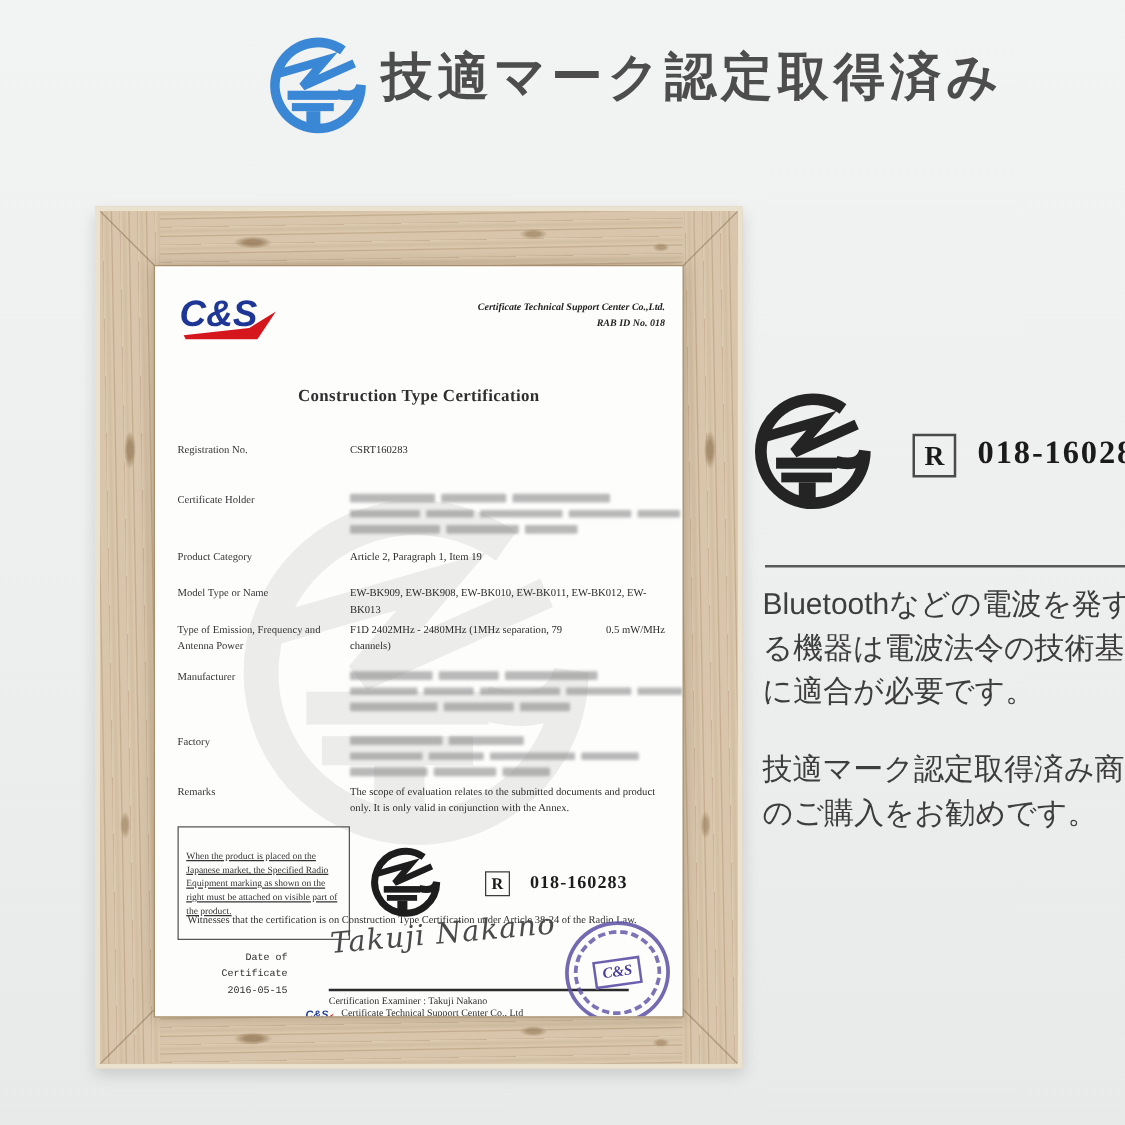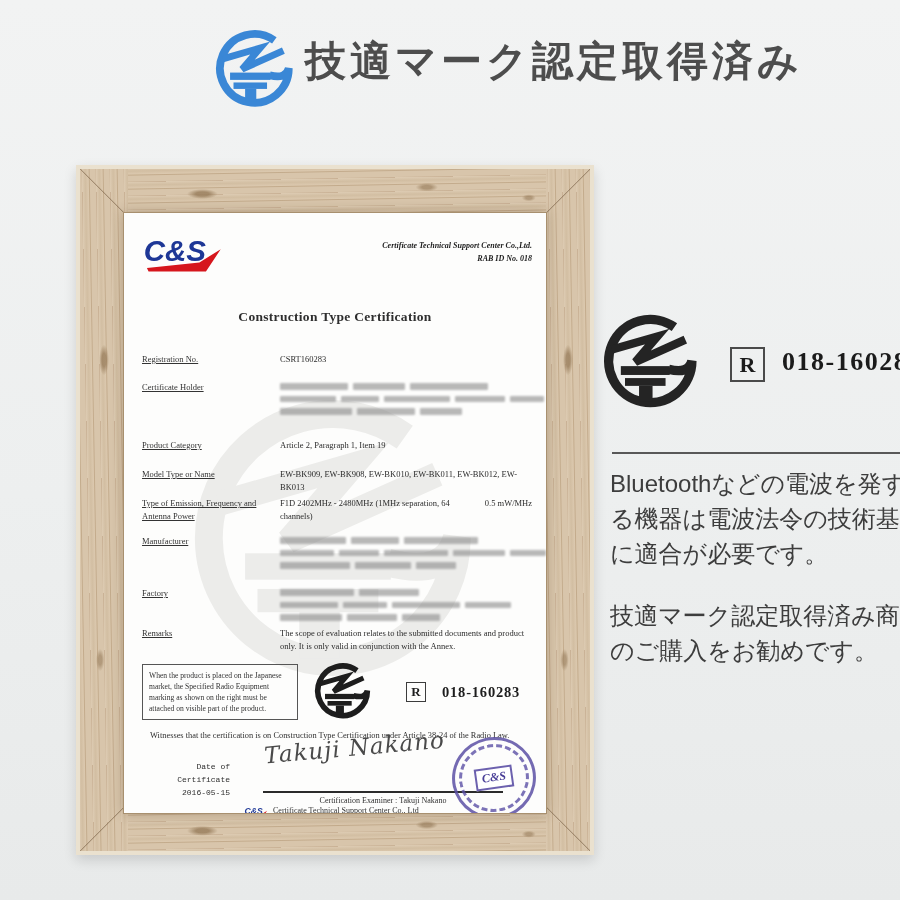--- a/index.html
+++ b/index.html
@@ -54,46 +54,46 @@
 
   .cert-head{position:absolute;left:18px;right:14px;top:20px;display:flex;
     justify-content:space-between;align-items:flex-start;z-index:1;}
   .cs-logo{width:82px;height:44px;}
   .issuer{text-align:right;font-size:8px;font-weight:700;font-style:italic;
     line-height:1.65;color:#222;padding-top:6px;}
   .cert-title{position:absolute;left:0;right:0;top:96px;text-align:center;
     font-size:13.5px;font-weight:700;letter-spacing:.3px;z-index:1;}
 
   .row{position:absolute;left:18px;right:14px;display:flex;z-index:1;font-size:8.5px;line-height:1.5;}
-  .lbl{width:138px;flex:none;color:#333;text-decoration:underline;}
+  .lbl{width:138px;flex:none;color:#333;}
   .val{flex:1;color:#2c2c2c;}
   .val2{flex:none;padding-left:10px;color:#2c2c2c;}
   .v-split{display:flex;justify-content:space-between;}
 
   .redact{padding-top:2px;}
   .rl{display:flex;gap:5px;margin:0 0 6px 0;filter:blur(1.3px);opacity:.62;}
   .rl i{display:block;height:6.5px;background:#8e8e8e;border-radius:1px;}
 
   .mark-row{position:absolute;left:18px;right:14px;top:448px;display:flex;
     align-items:center;z-index:1;}
-  .mark-note{width:156px;flex:none;border:1px solid #555;padding:5px 6px;
-    font-size:7.6px;line-height:1.45;color:#333;}
+  .mark-note{width:138px;flex:none;border:1px solid #555;padding:17px 6px;
+    font-size:7.6px;line-height:1.45;color:#333;text-decoration:underline;}
   .c-mark{width:62px;height:62px;color:#1d1d1d;margin-left:14px;flex:none;}
   .r-box-s{width:20px;height:20px;border:1.5px solid #3c3c3c;display:flex;align-items:center;
     justify-content:center;font-size:13px;font-weight:700;margin-left:32px;flex:none;color:#1d1d1d;}
   .c-num-s{font-size:14.5px;font-weight:700;letter-spacing:.8px;margin-left:16px;color:#1d1d1d;}
 
   .witness{position:absolute;left:26px;right:24px;top:518px;font-size:8.4px;z-index:1;}
   .datebox{position:absolute;left:22px;top:548px;width:84px;text-align:right;
     font-size:8px;line-height:1.6;z-index:1;font-family:Liberation Mono, monospace;}
   .sig{position:absolute;left:140px;top:522px;width:170px;text-align:center;z-index:1;
     font-family:"DejaVu Serif",serif;font-style:italic;font-size:23px;color:#4a4a4a;
     transform:rotate(-5deg);letter-spacing:1px;white-space:nowrap;}
   .sigrule{position:absolute;left:139px;top:578px;width:240px;height:2px;background:#2b2b2b;z-index:1;}
-  .examiner{position:absolute;left:139px;top:583px;width:240px;text-align:center;
+  .examiner{position:absolute;left:139px;top:583px;width:240px;
     font-size:8px;z-index:1;}
   .cutline{position:absolute;left:120px;top:593px;width:280px;display:flex;
     gap:5px;font-size:8px;z-index:1;}
   .cs-mini{width:24px;height:13px;flex:none;}
 
   .stamp{position:absolute;left:328px;top:524px;width:84px;height:82px;border:3px solid rgba(92,80,165,.85);
     border-radius:50%;transform:rotate(-12deg);z-index:1;}
   .stamp::before{content:"";position:absolute;inset:4px;border:3.5px dashed rgba(92,80,165,.8);border-radius:50%;}
   .stamp-c{position:absolute;left:50%;top:50%;transform:translate(-50%,-50%) rotate(4deg);
     background:rgba(255,255,255,.92);border:2px solid rgba(92,80,165,.9);padding:1px 5px 2px;
@@ -163,21 +163,21 @@
         </div>
       </div>
 
       <div class="cert-title">Construction Type Certification</div>
 
       <div class="row" style="top:140px">
         <div class="lbl">Registration No.</div>
         <div class="val">CSRT160283</div>
       </div>
 
-      <div class="row" style="top:168px">
+      <div class="row" style="top:180px">
         <div class="lbl">Certificate Holder</div>
         <div class="val redact">
           <div class="rl">
               <i style="width:68px"></i>
               <i style="width:52px"></i>
               <i style="width:78px"></i>
             </div>
           <div class="rl">
               <i style="width:56px"></i>
               <i style="width:38px"></i>
@@ -199,21 +199,21 @@
       </div>
 
       <div class="row" style="top:255px">
         <div class="lbl">Model Type or Name</div>
         <div class="val">EW-BK909, EW-BK908, EW-BK010, EW-BK011, EW-BK012, EW-BK013</div>
       </div>
 
       <div class="row" style="top:284px">
         <div class="lbl">Type of Emission, Frequency and Antenna Power</div>
         <div class="val v-split">
-          <span>F1D   2402MHz - 2480MHz (1MHz separation, 64 channels)</span>
+          <span>F1D   2402MHz - 2480MHz (1MHz separation, 79 channels)</span>
           <span class="val2">0.5 mW/MHz</span>
         </div>
       </div>
 
       <div class="row" style="top:322px">
         <div class="lbl">Manufacturer</div>
         <div class="val redact">
           <div class="rl">
               <i style="width:66px"></i>
               <i style="width:48px"></i>

